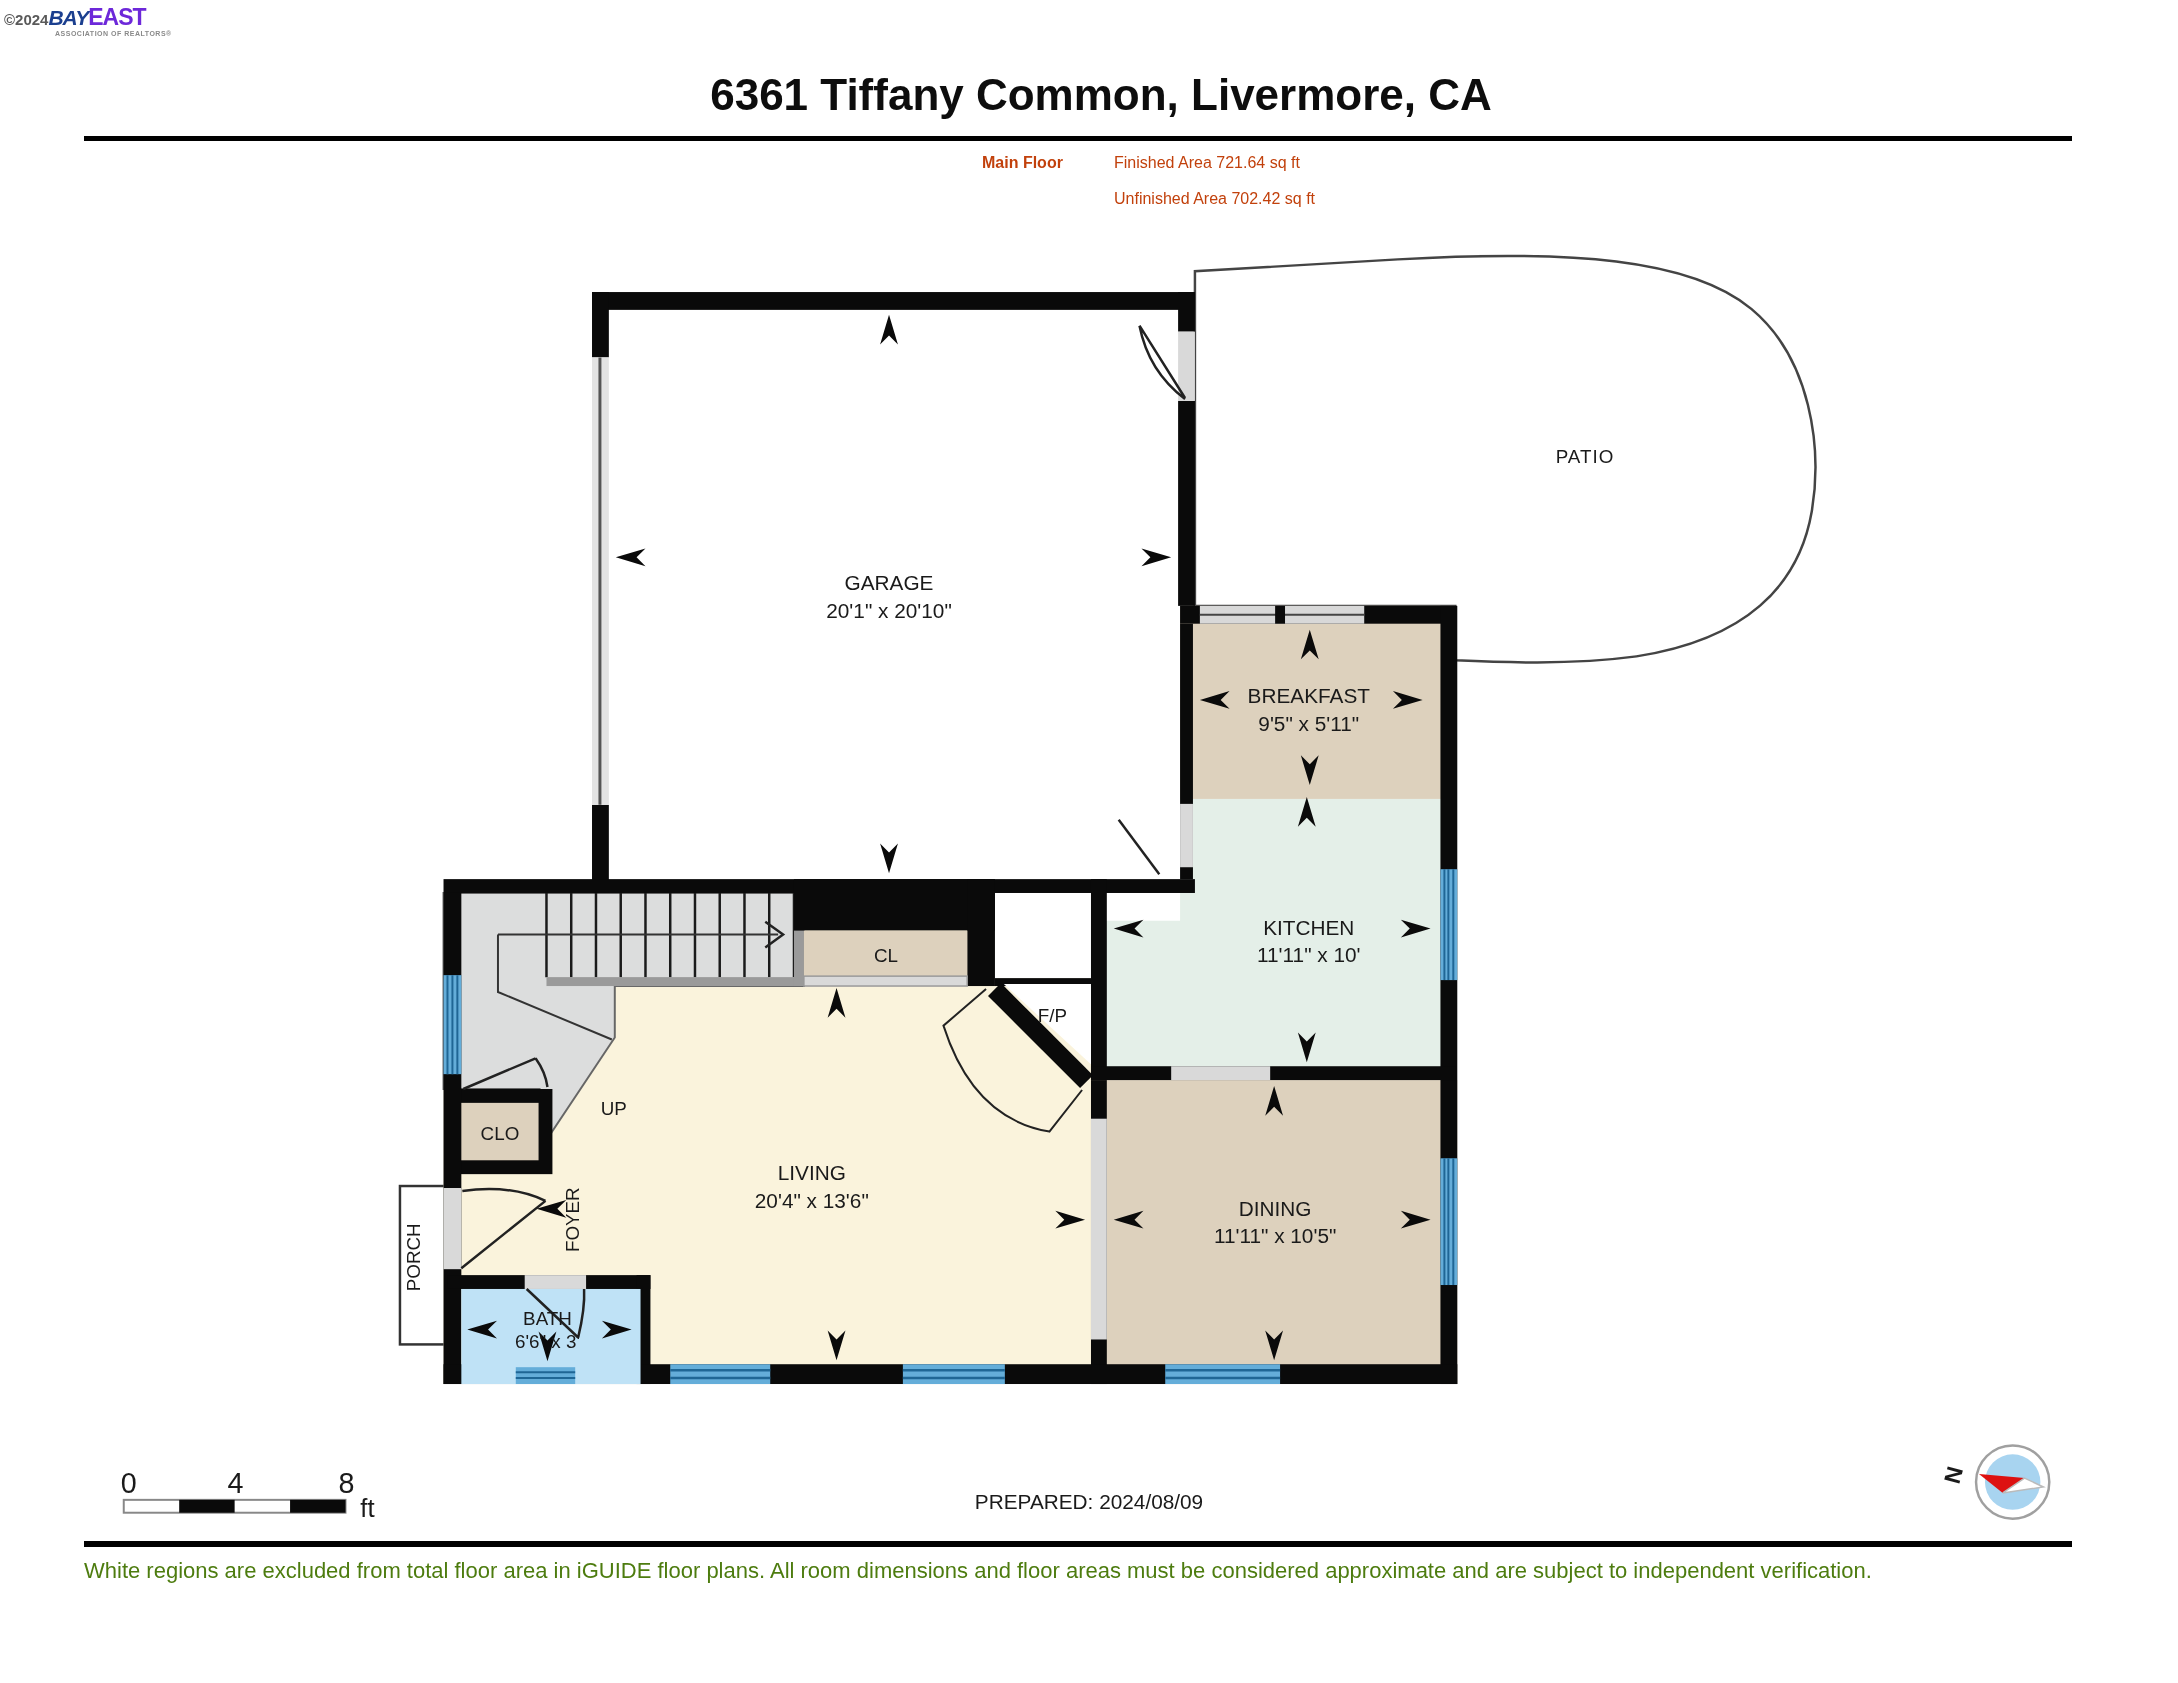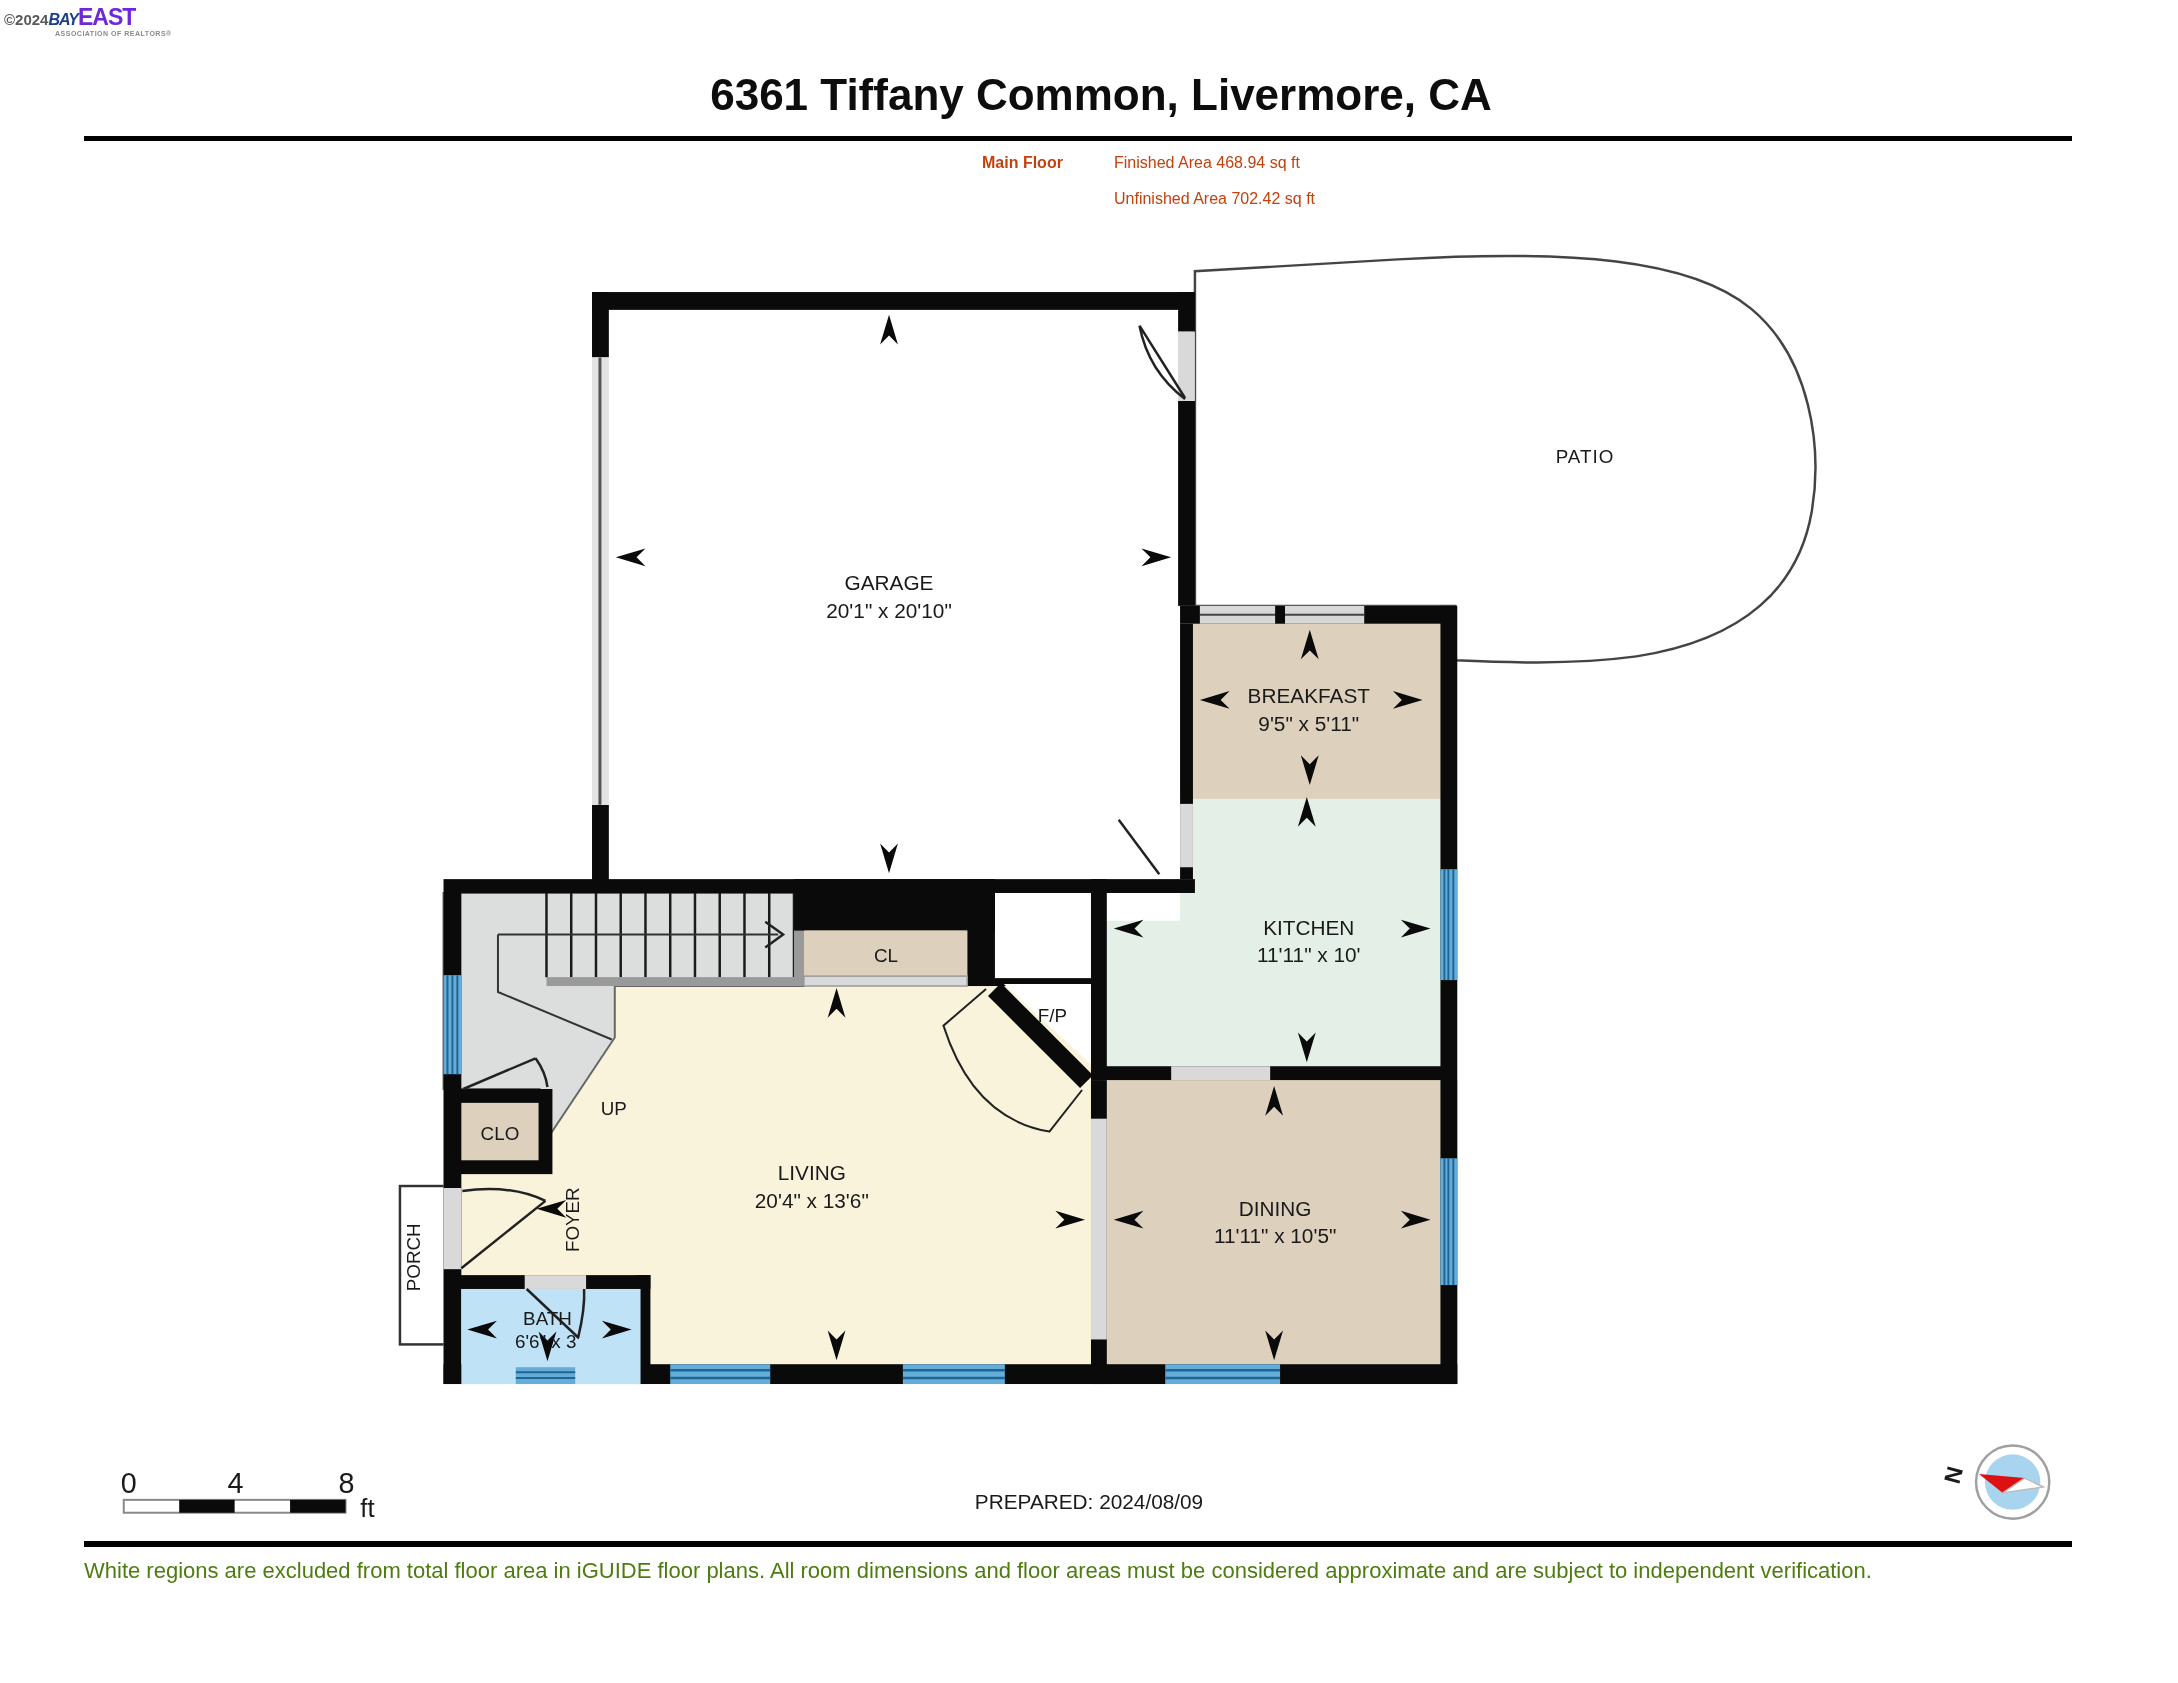--- a/index.html
+++ b/index.html
@@ -3,21 +3,21 @@
 <meta charset="utf-8">
 <style>
   html,body{margin:0;padding:0;background:#fff;}
   .page{position:relative;width:2072px;height:1683px;background:#fff;overflow:hidden;
         font-family:"Liberation Sans",sans-serif;color:#111;}
   .abs{position:absolute;line-height:1;}
   
   .logo{left:4px;top:6px;display:flex;flex-direction:column;align-items:flex-start;}
   .logo-row{display:flex;align-items:baseline;}
   .logo-copy{font-size:15px;font-weight:bold;color:#5a5a5a;}
-  .logo-bay{font-size:16px;font-weight:bold;font-style:italic;color:#1b3f8f;letter-spacing:-1px;}
+  .logo-bay{font-size:21px;font-weight:bold;font-style:italic;color:#1b3f8f;letter-spacing:-1px;}
   .logo-east{font-size:23px;font-weight:bold;color:#6d28d9;letter-spacing:-1px;}
   .logo-sub{font-size:7px;font-weight:bold;color:#8a8a8a;letter-spacing:0.5px;margin-left:51px;margin-top:1px;}
   .title{left:0;top:73px;width:2178px;text-align:center;font-size:44px;font-weight:bold;color:#0d0d0d;padding-left:12px;}
   .rule{left:84px;width:2018px;background:#000;}
   .rule1{top:136px;height:5px;}
   .rule2{top:1541px;height:6px;}
   .subhead{font-size:16px;color:#c2410c;}
   .subhead.bold{font-weight:bold;}
   .disclaimer{left:84px;top:1560px;font-size:22px;color:#4d7c0f;}
   svg{position:absolute;left:0;top:0;}
@@ -37,21 +37,21 @@
       <span class="logo-copy">©2024</span>
         <span class="logo-bay">BAY</span>
         <span class="logo-east">EAST</span>
     </div>
     <div class="logo-sub">ASSOCIATION OF REALTORS®</div>
   </div>
 
   <div class="abs title">6361 Tiffany Common, Livermore, CA</div>
   <div class="abs rule rule1"></div>
   <div class="abs subhead bold" style="left:982px;top:155px;">Main Floor</div>
-  <div class="abs subhead" style="left:1114px;top:155px;">Finished Area 468.94 sq ft</div>
+  <div class="abs subhead" style="left:1114px;top:155px;">Finished Area 721.64 sq ft</div>
   <div class="abs subhead" style="left:1114px;top:191px;">Unfinished Area 702.42 sq ft</div>
 
   <svg width="2178" height="1683" viewBox="0 0 2200 1700">
 
     <path d="M1207,612 L1207,274 L1412,262 C1585,252 1708,261 1769,312 C1829,362 1841,452 1830,517 C1817,592 1763,646 1653,663 C1586,672 1514,669 1470,667 L1470,612 Z" fill="#ffffff" stroke="#444" stroke-width="2.5"></path>
 
     <rect x="404" y="1198" width="48" height="160" fill="#ffffff" stroke="#333" stroke-width="2.5"></rect>
 
     <rect x="1192" y="612" width="278" height="195" fill="#ddd1bd"></rect>
     <path d="M1192,807 L1470,807 L1470,1091 L1102,1091 L1102,930 L1192,930 Z" fill="#e4efe8"></path>

